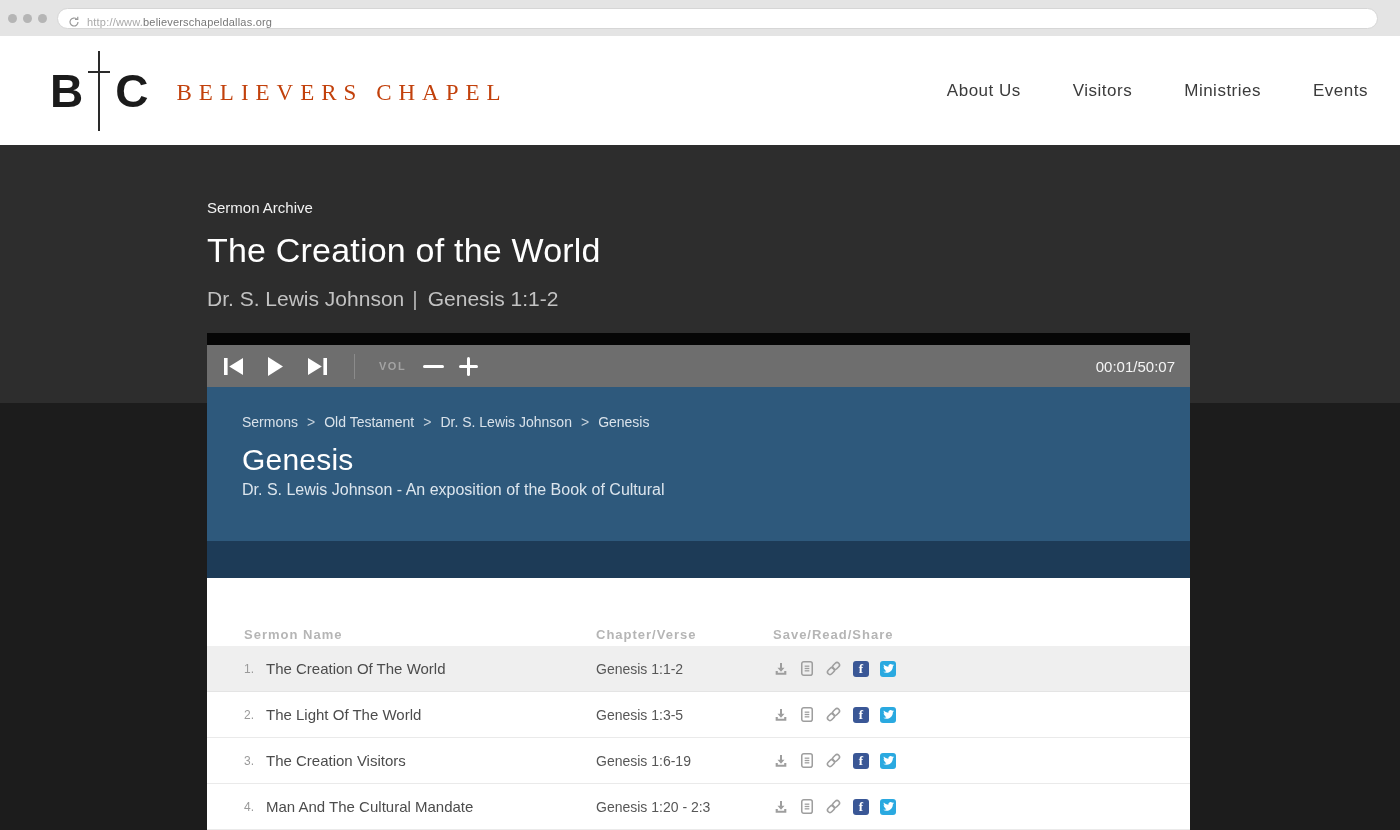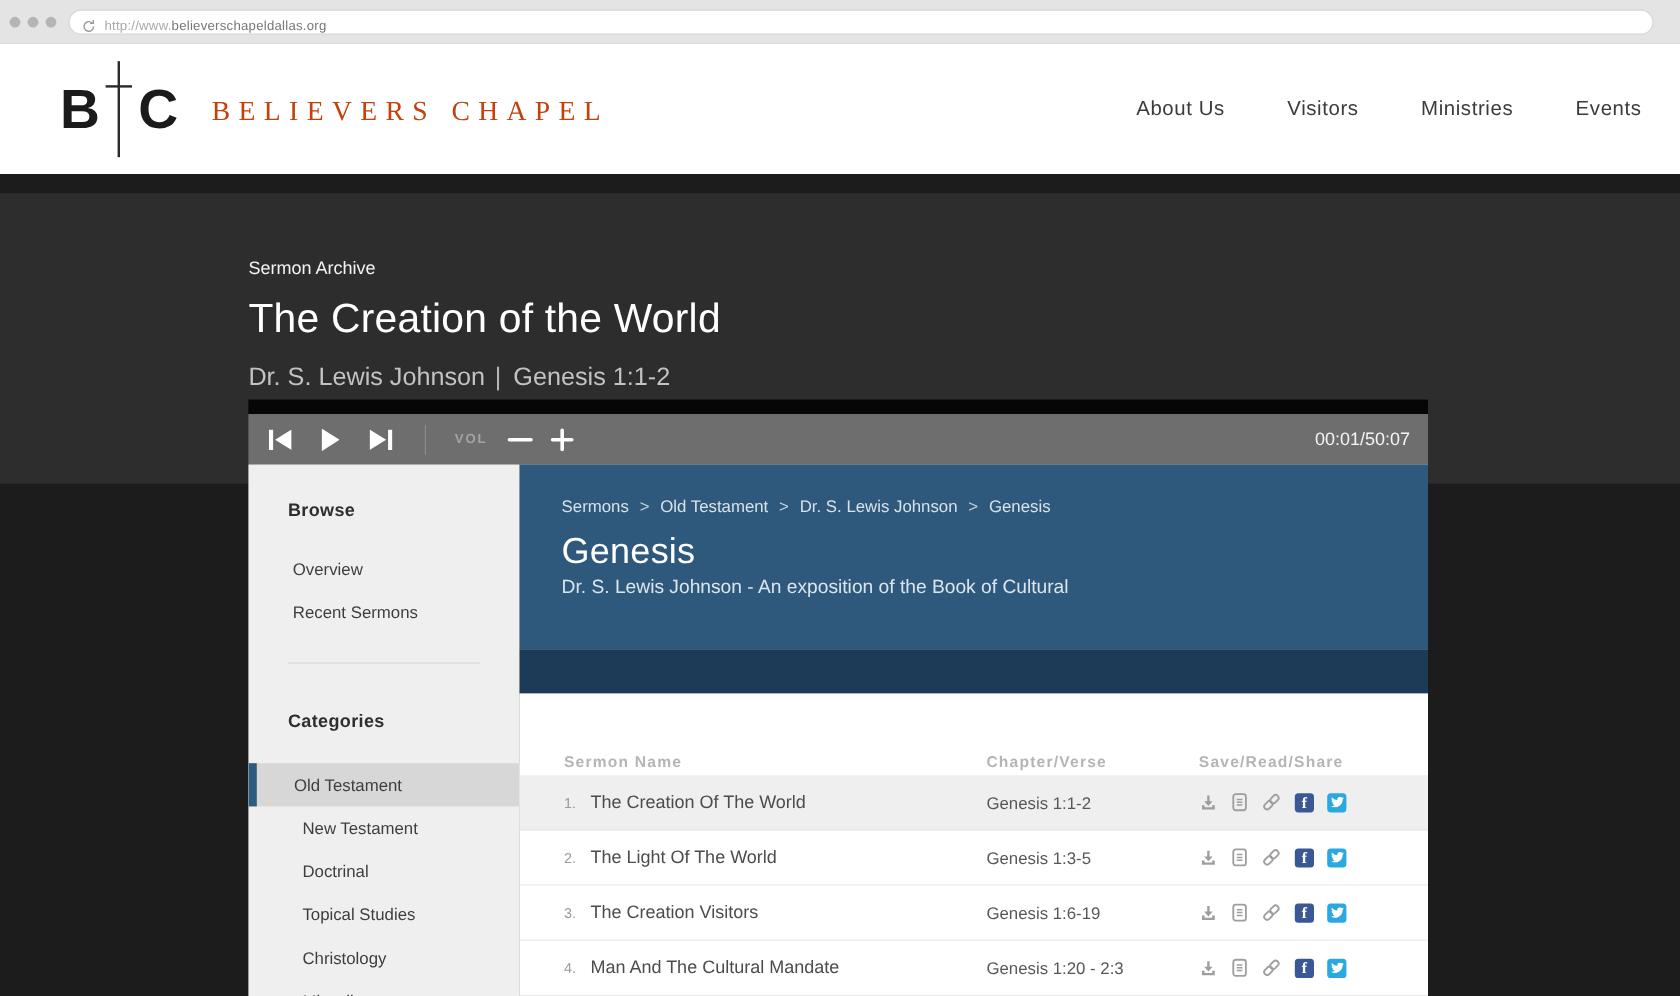--- a/index.html
+++ b/index.html
@@ -20,21 +20,21 @@
   .logo { display:flex; align-items:center; cursor:pointer; }
   .logo-letter { font-size:46px; font-weight:bold; color:#1b1b1b; line-height:1; }
   .logo-cross { position:relative; width:26px; height:84px; margin:0 3px; }
   .cross-v { position:absolute; left:12px; top:2px; width:2px; height:80px; background:#2a2a2a; }
   .cross-h { position:absolute; left:2px; top:22px; width:22px; height:2px; background:#2a2a2a; }
   .wordmark { font-family:"Liberation Serif", serif; font-size:23px; color:#c2410c; letter-spacing:7px; margin-left:28px; padding-top:4px; }
   .nav { display:flex; gap:52px; }
   .nav-item { font-size:17px; color:#3b3b3b; letter-spacing:.5px; cursor:pointer; text-decoration:none; }
 
   
-  .hero { position:absolute; top:145px; left:0; width:1400px; height:258px; background:#2d2d2d; padding:54px 0 0 207px;margin-top:16px; }
+  .hero { position:absolute; top:145px; left:0; width:1400px; height:258px; background:#2d2d2d; padding:54px 0 0 207px; }
   .hero-eyebrow { font-size:15px; color:#f2f2f2; }
   .hero-title { font-size:34px; font-weight:500; color:#fff; margin-top:15px; letter-spacing:.2px; }
   .hero-byline { font-size:21px; color:#c2c2c2; margin-top:17px; }
   .hero-byline .sep { margin:0 10px 0 8px; color:#b5b5b5; }
 
   .page-bg { position:absolute; top:403px; left:0; width:1400px; height:427px; background:#1c1c1c; }
 
   
   .content-col { position:absolute; left:207px; top:333px; width:983px; height:497px; display:flex; flex-direction:column;border-radius:29px; }
   .player-strip { height:12px; background:#060606; }
@@ -163,37 +163,20 @@
       </span>
       <span class="vol-divider"></span>
       <span class="vol-label">VOL</span>
       <span class="vol-minus"></span>
       <span class="vol-plus"></span>
       <span class="ptime">00:01/50:07</span>
     </div>
 
     <div class="content-row">
 
-      <aside class="sidebar">
-        <h3 class="side-h browse-h">Browse</h3>
-        <ul class="side-list" id="browse-list">
-            <li>Overview</li>
-            <li>Recent Sermons</li>
-          </ul>
-        <hr class="side-divider">
-        <h3 class="side-h cats-h">Categories</h3>
-        <ul class="cat-list" id="category-list">
-            <li class="selected">Old Testament</li>
-            <li>New Testament</li>
-            <li>Doctrinal</li>
-            <li>Topical Studies</li>
-            <li>Christology</li>
-            <li>Miscellaneous</li>
-          </ul>
-      </aside>
 
       <main class="main">
         <div class="series-header">
           <div class="breadcrumb" id="breadcrumb"><a class="crumb">Sermons</a><span class="crumb-sep">&gt;</span><a class="crumb">Old Testament</a><span class="crumb-sep">&gt;</span><a class="crumb">Dr. S. Lewis Johnson</a><span class="crumb-sep">&gt;</span><a class="crumb">Genesis</a></div>
           <h2 class="series-title">Genesis</h2>
           <div class="series-sub">Dr. S. Lewis Johnson - An exposition of the Book of Cultural</div>
         </div>
         <div class="series-strip"></div>
         <div class="table-area">
           <div class="thead">

